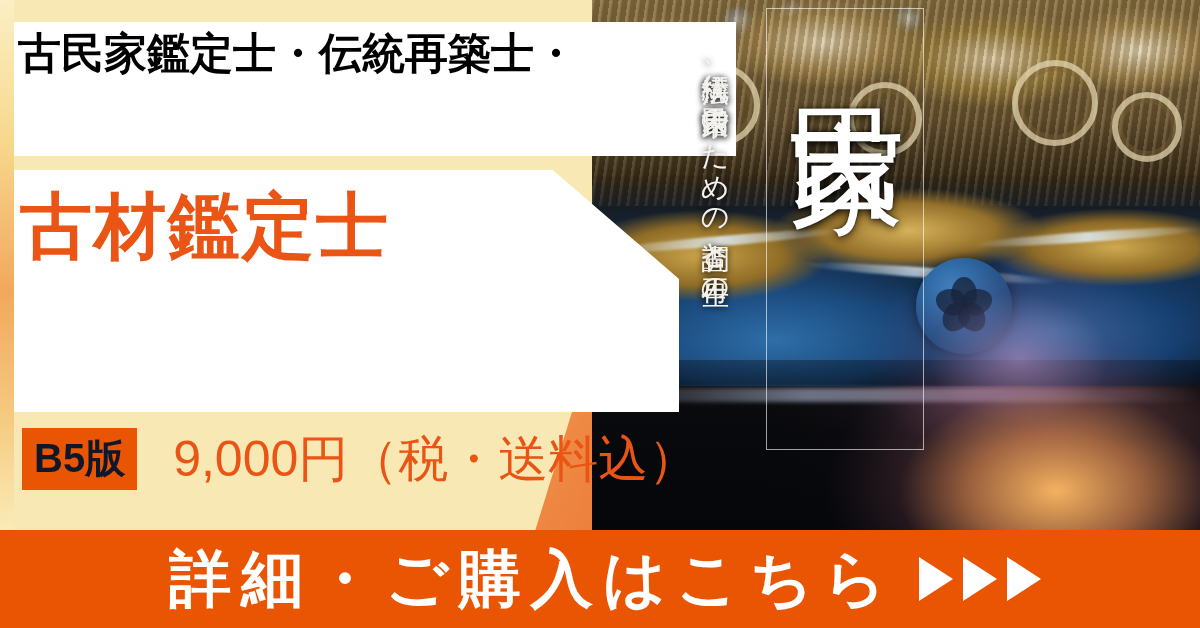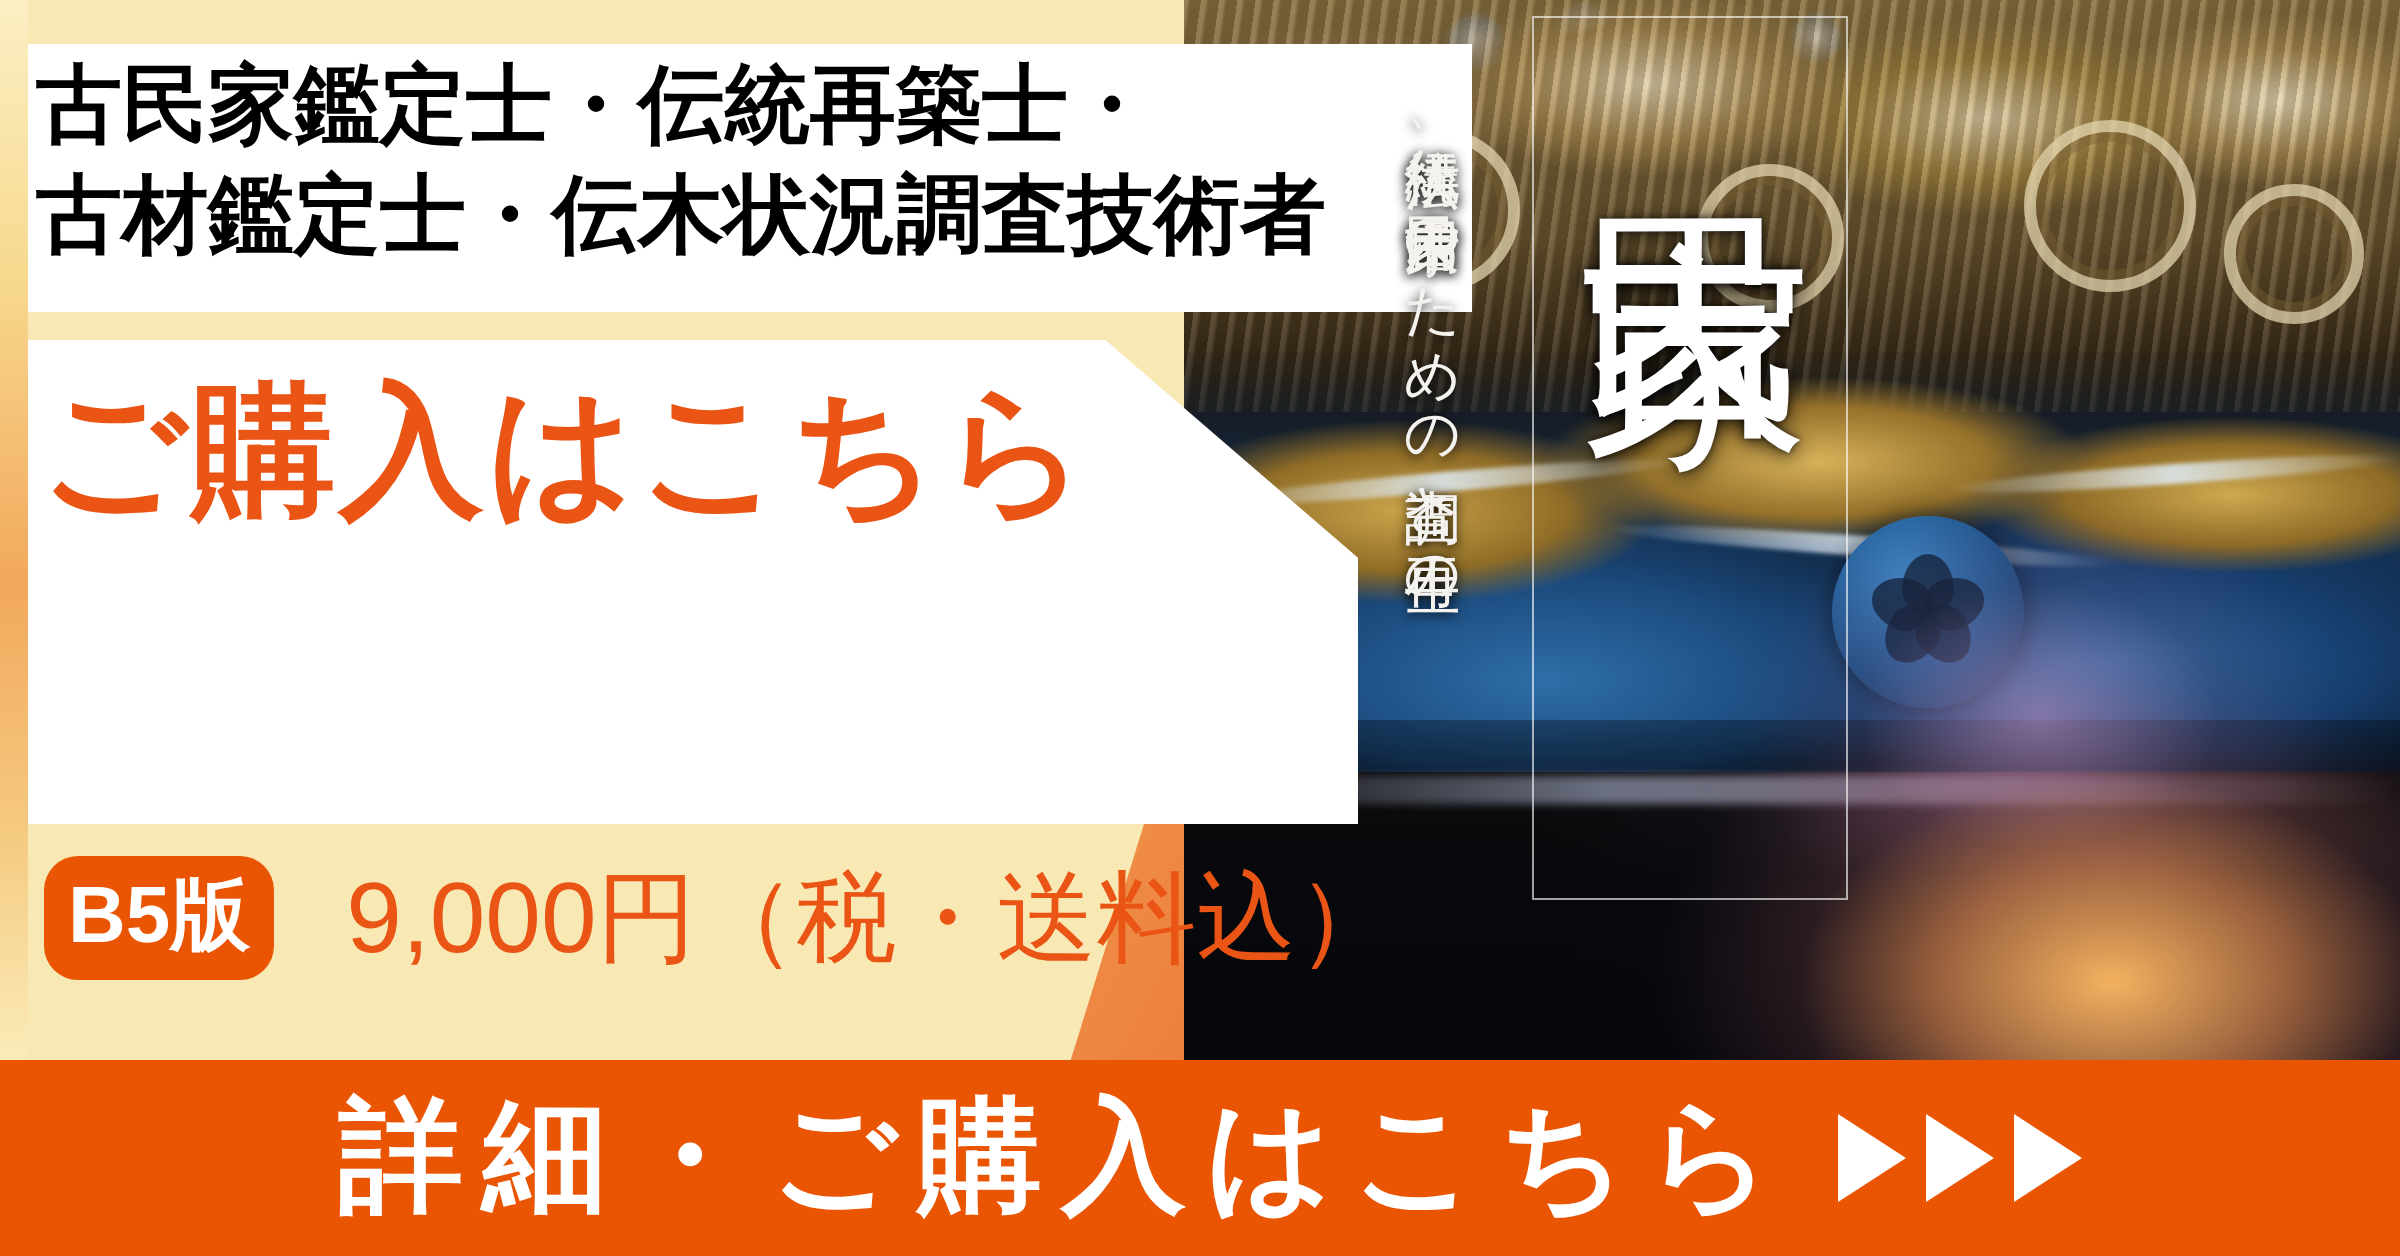--- a/index.html
+++ b/index.html
@@ -152,23 +152,23 @@
   }
   .headline .l1{display:block;text-align:left;letter-spacing:2px;}
   .headline .l2{display:block;text-align:right;padding-right:8px;letter-spacing:2px;}
 
   .price-row{
     position:absolute;left:22px;top:428px;height:62px;z-index:5;
     display:flex;align-items:center;
   }
   .badge{
     display:inline-flex;align-items:center;justify-content:center;
-    background:#EA5504;color:#ffffff;font-weight:700;font-size:40px;
+    background:#EA5504;color:#0f172a;font-weight:700;font-size:40px;
     padding:4px 12px 7px;line-height:1;letter-spacing:0px;
-    height:62px;box-sizing:border-box;border-radius:17px;
+    height:62px;box-sizing:border-box;
   }
   .price{
     margin-left:36px;color:#EA5414;font-weight:400;font-size:50px;
     line-height:1;white-space:nowrap;letter-spacing:0px;
   }
 
   
   .cta{
     position:absolute;left:0;top:530px;width:1200px;height:98px;z-index:8;
     background:#EA5504;display:flex;align-items:center;justify-content:center;
@@ -223,25 +223,24 @@
 
   <div class="book-frame"></div>
   <div class="book-title">古民家</div>
   <div class="book-sub">伝統構法、古民家活用のための調査と再生の</div>
 
   <div class="panel panel-top"></div>
   <div class="panel panel-mid"></div>
 
   <div class="cert-lines">
     <div>古民家鑑定士・伝統再築士・</div>
-    <div>古材鑑定士・伝木状況調査技術者</div>
   </div>
 
   <div class="headline">
-    <span class="l1">ご購入はこちら</span>
+    <span class="l1">古材鑑定士</span>
   </div>
 
   <div class="price-row">
     <span class="badge">B5版</span>
     <span class="price">9,000円（税・送料込）</span>
   </div>
 
   <div class="cta">
     <span class="cta-label">詳細・ご購入はこちら</span>
     <span class="cta-arrows">

